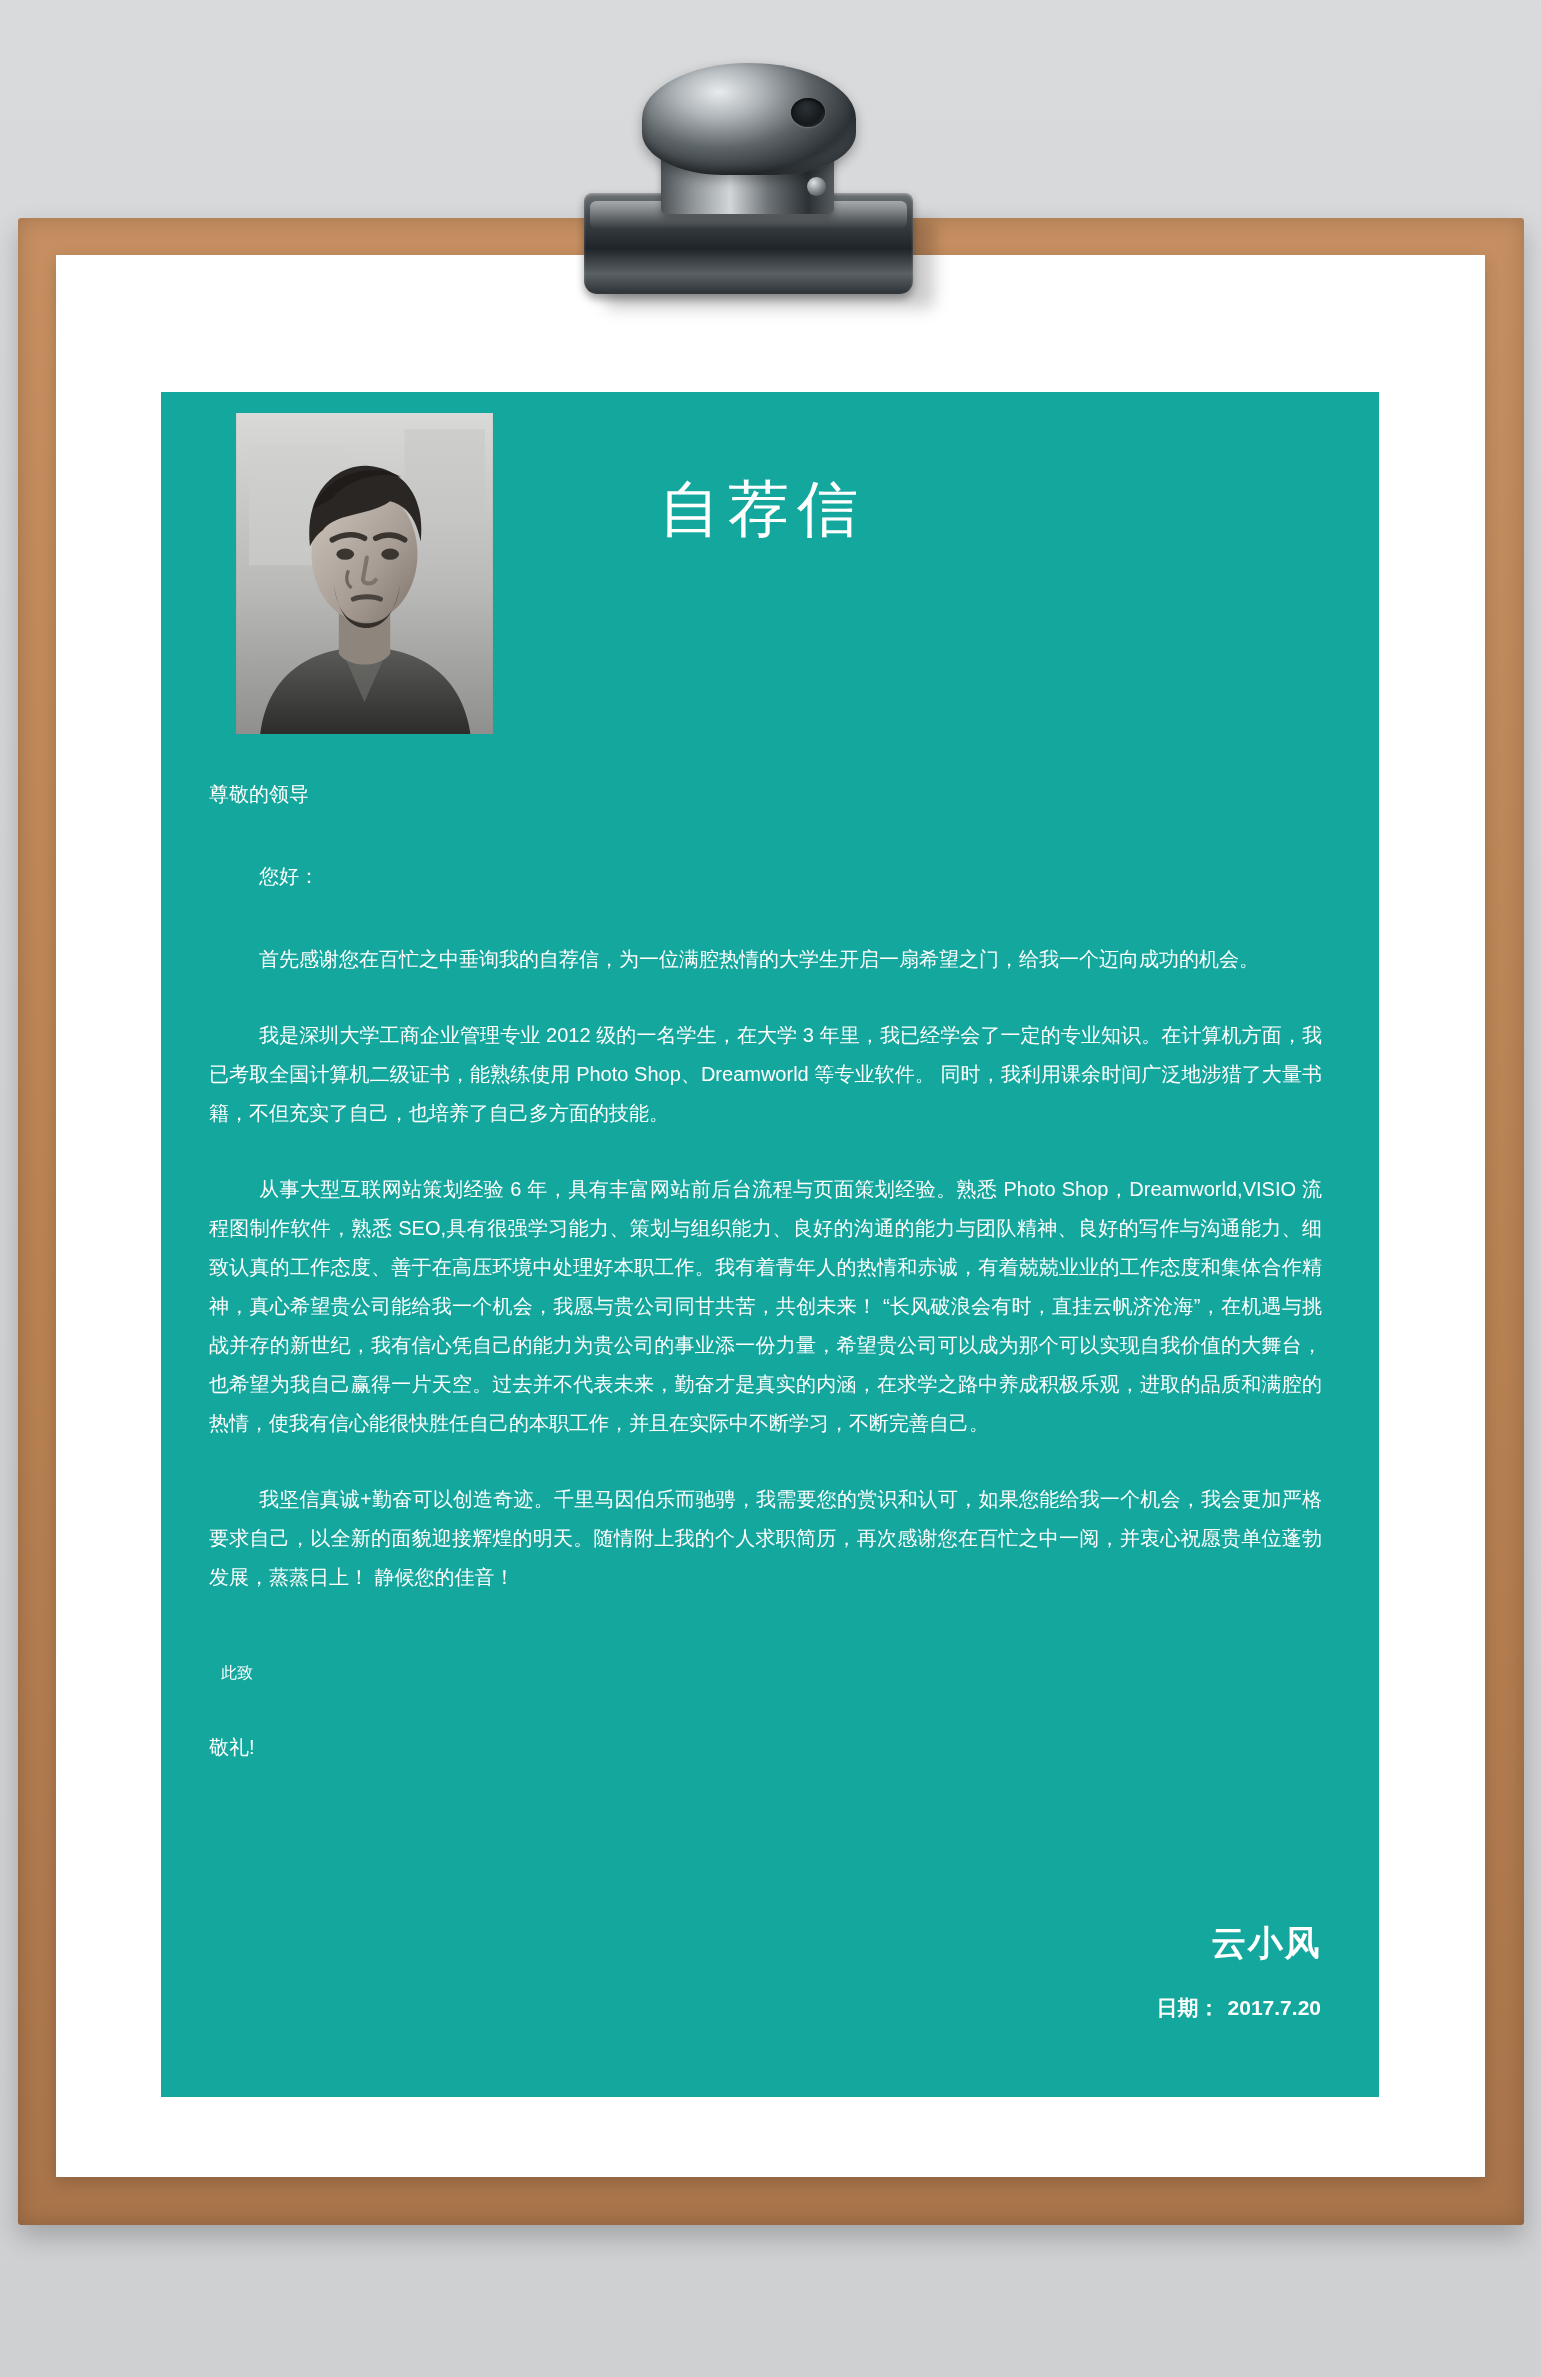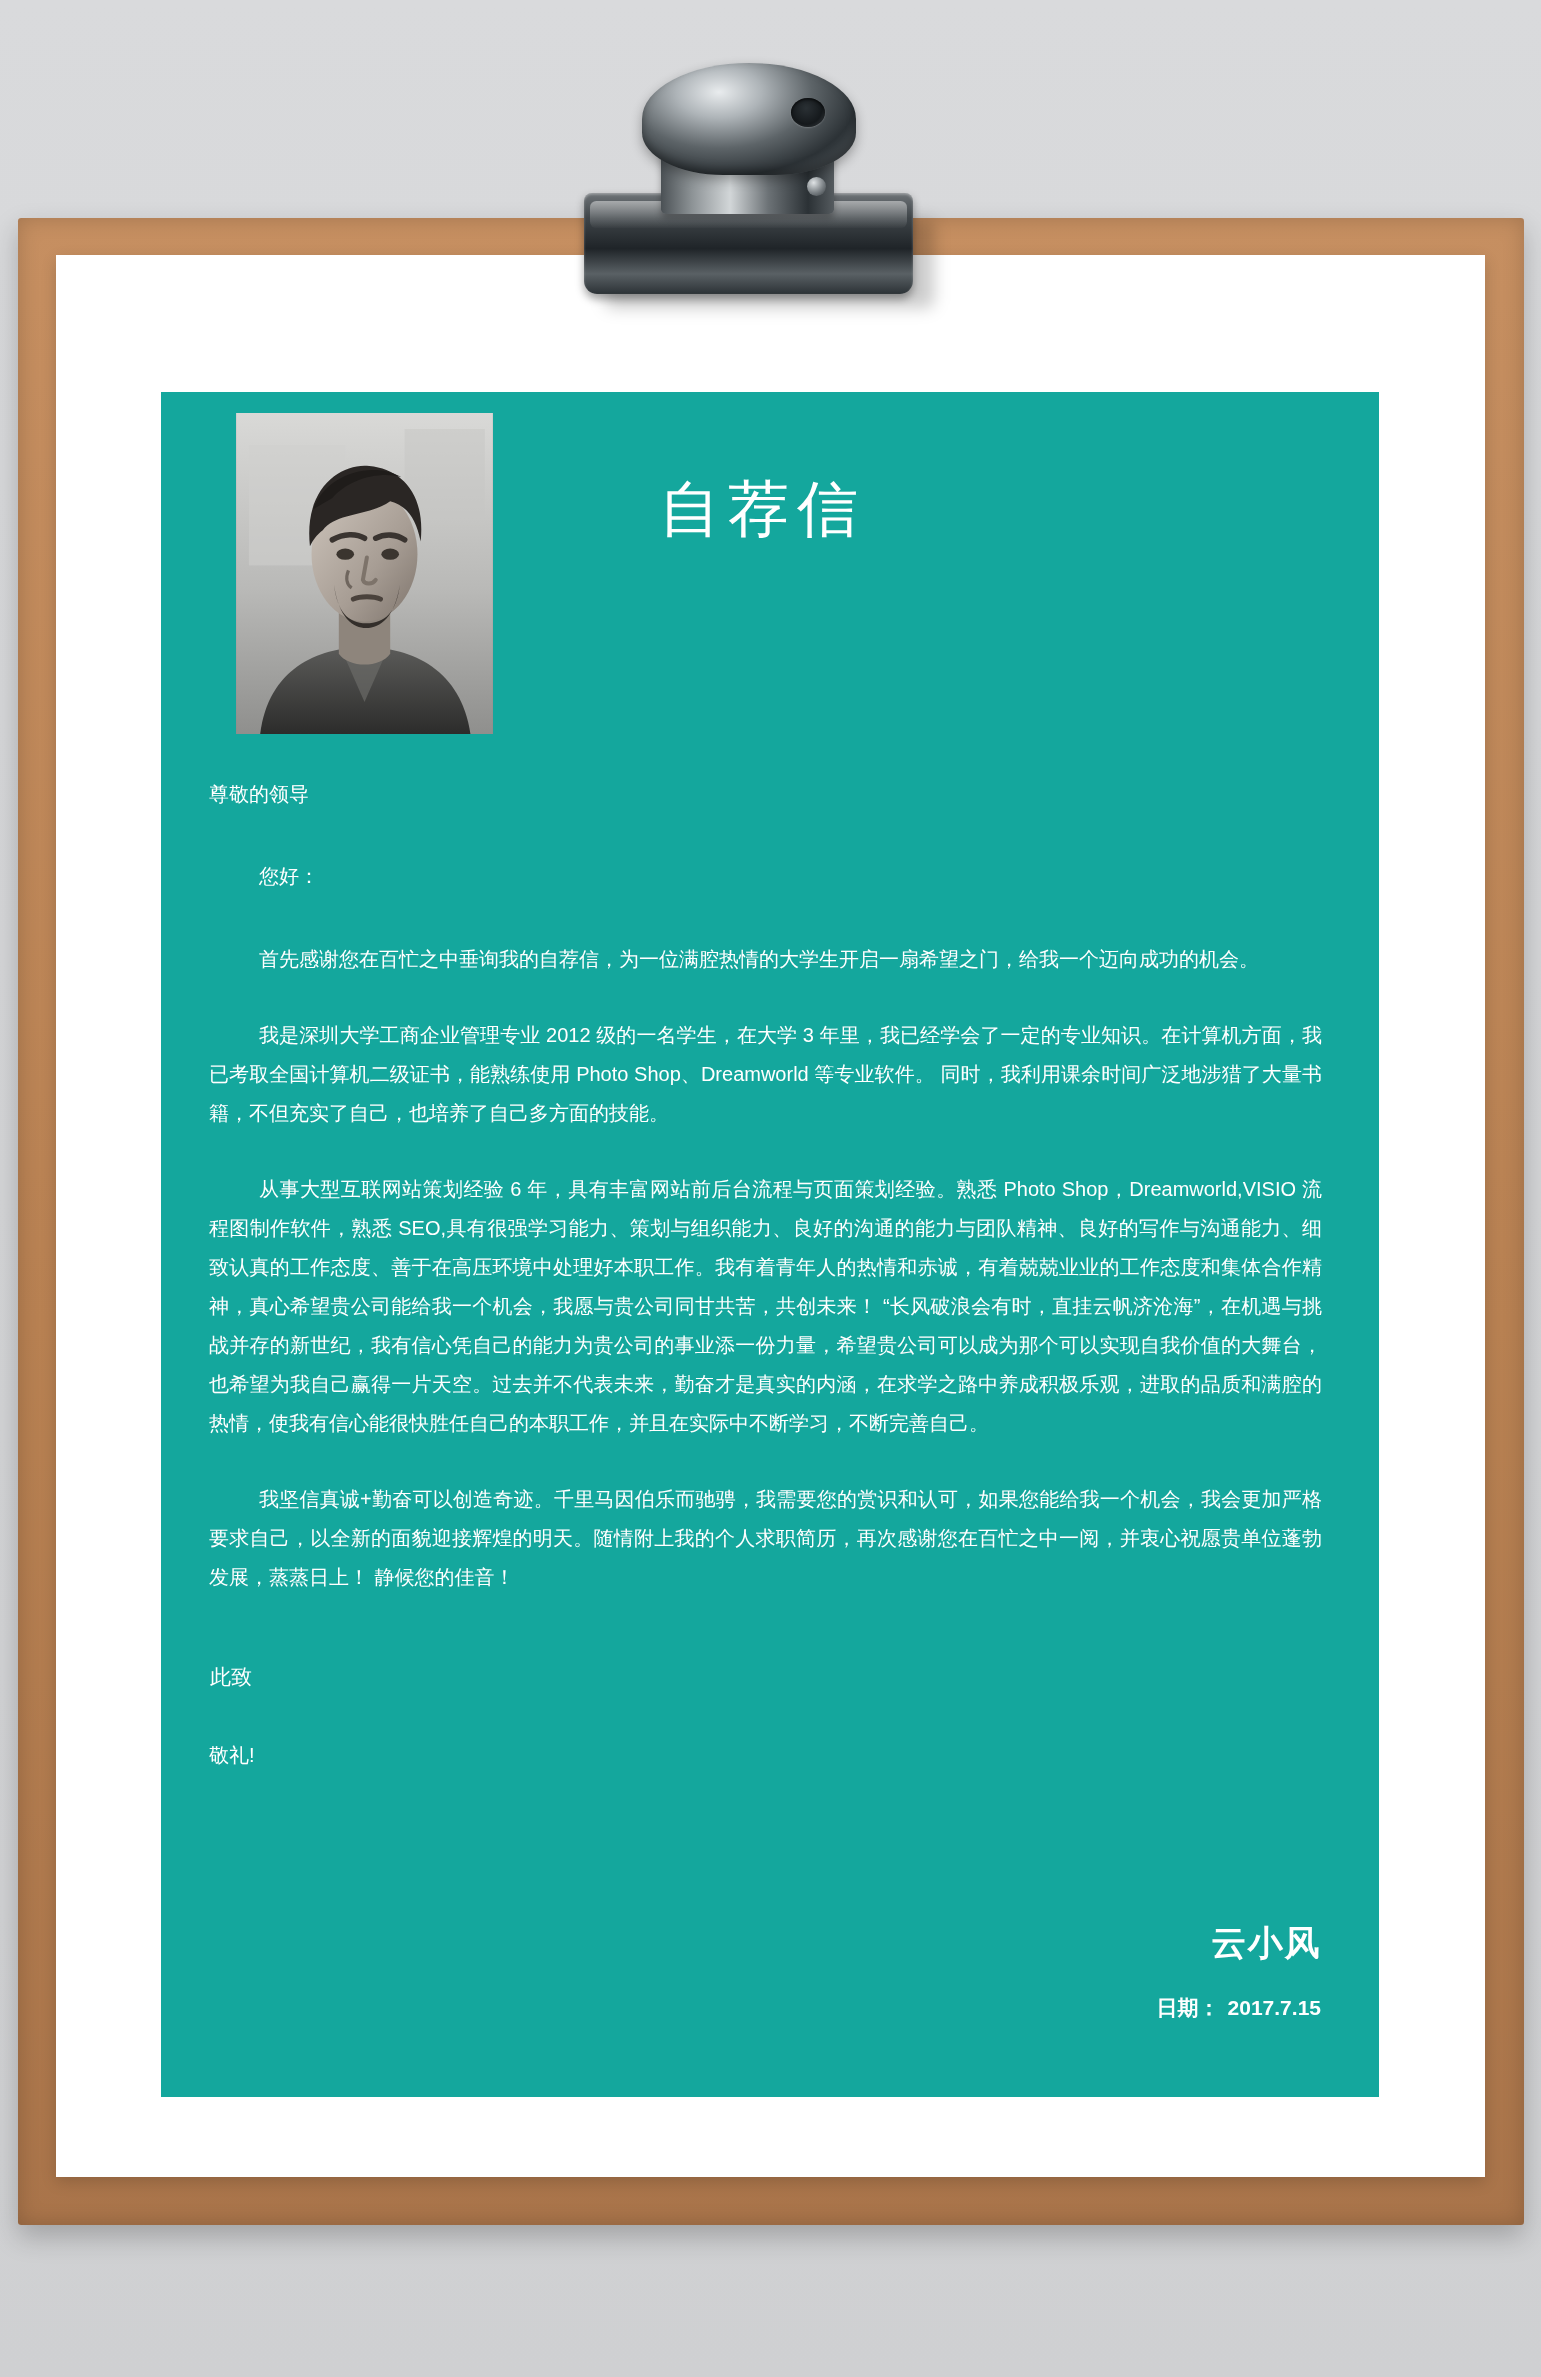--- a/index.html
+++ b/index.html
@@ -185,23 +185,23 @@
     text-indent: 50px;
   }
   .para {
     font-size: 20px;
     line-height: 1.95;
     margin: 0 16px 37px 0;
     text-indent: 50px;
     text-align: justify;
   }
   .closing-1 {
-    font-size: 21px;
+    font-size: 16px;
     line-height: 1.6;
-    margin: 63px 0 45px 1px;
+    margin: 63px 0 45px 12px;
   }
   .closing-2 {
     font-size: 20px;
     line-height: 1.6;
     margin: 0;
   }
 
   .sign-block {
     position: absolute;
     right: 58px;
@@ -302,18 +302,18 @@
     <p class="para">我是深圳大学工商企业管理专业 2012 级的一名学生，在大学 3 年里，我已经学会了一定的专业知识。在计算机方面，我已考取全国计算机二级证书，能熟练使用 Photo Shop、Dreamworld 等专业软件。 同时，我利用课余时间广泛地涉猎了大量书籍，不但充实了自己，也培养了自己多方面的技能。</p>
     <p class="para">从事大型互联网站策划经验 6 年，具有丰富网站前后台流程与页面策划经验。熟悉 Photo Shop，Dreamworld,VISIO 流程图制作软件，熟悉 SEO,具有很强学习能力、策划与组织能力、良好的沟通的能力与团队精神、良好的写作与沟通能力、细致认真的工作态度、善于在高压环境中处理好本职工作。我有着青年人的热情和赤诚，有着兢兢业业的工作态度和集体合作精神，真心希望贵公司能给我一个机会，我愿与贵公司同甘共苦，共创未来！ “长风破浪会有时，直挂云帆济沧海”，在机遇与挑战并存的新世纪，我有信心凭自己的能力为贵公司的事业添一份力量，希望贵公司可以成为那个可以实现自我价值的大舞台，也希望为我自己赢得一片天空。过去并不代表未来，勤奋才是真实的内涵，在求学之路中养成积极乐观，进取的品质和满腔的热情，使我有信心能很快胜任自己的本职工作，并且在实际中不断学习，不断完善自己。</p>
     <p class="para">我坚信真诚+勤奋可以创造奇迹。千里马因伯乐而驰骋，我需要您的赏识和认可，如果您能给我一个机会，我会更加严格要求自己，以全新的面貌迎接辉煌的明天。随情附上我的个人求职简历，再次感谢您在百忙之中一阅，并衷心祝愿贵单位蓬勃发展，蒸蒸日上！ 静候您的佳音！</p>
     <p class="closing-1">此致</p>
     <p class="closing-2">敬礼!</p>
   </div>
 
   <div class="sign-block">
     <p class="sign-name">云小风</p>
     <p class="sign-date">
-      <span class="date-label">日期：</span><span>2017.7.15</span>
+      <span class="date-label">日期：</span><span>2017.7.20</span>
     </p>
   </div>
 
 </div>
 
 
 </body></html>

